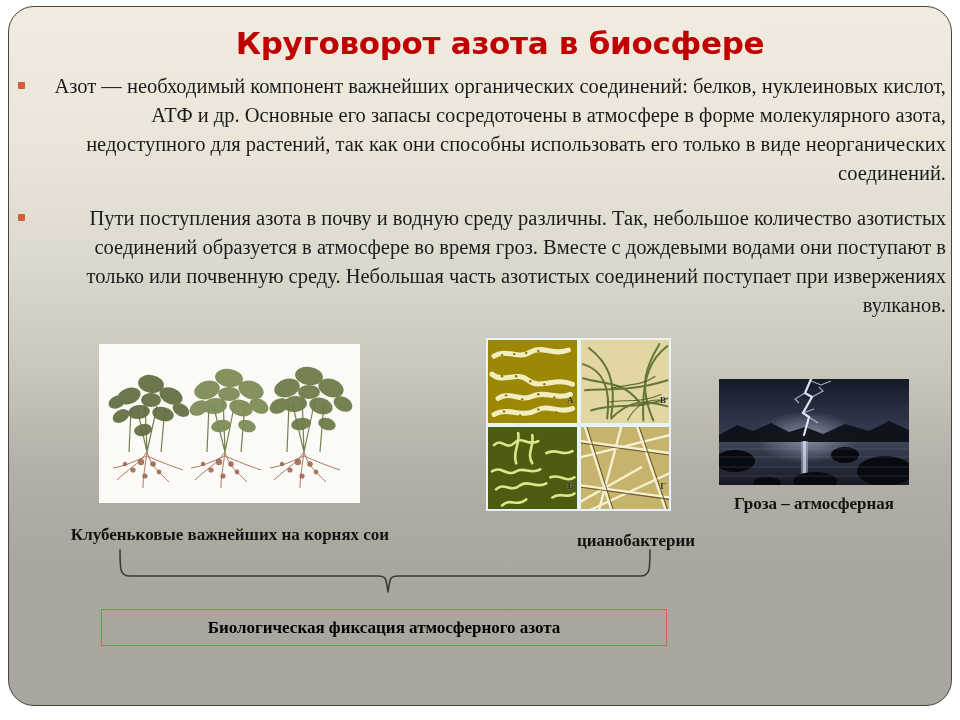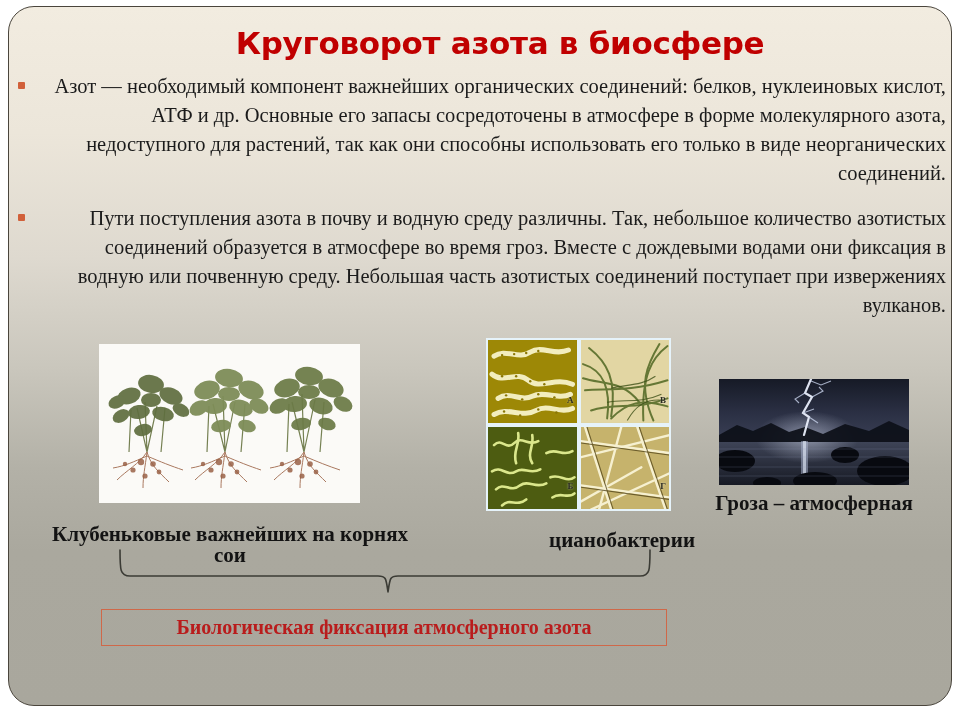--- a/index.html
+++ b/index.html
@@ -84,21 +84,21 @@
 
   
   .fig {
     position: absolute;
   }
   .fig-caption {
     position: absolute;
     color: #131313;
     font-family: "Liberation Serif", "DejaVu Serif", serif;
     font-weight: bold;
-    font-size: 21px;
+    font-size: 17px;
     line-height: 21px;
     text-align: center;
   }
 
   
   #fig-soy {
     left: 99px;
     top: 344px;
     width: 261px;
     height: 159px;
@@ -170,24 +170,24 @@
     top: 609px;
     width: 566px;
     height: 37px;
     border: 1.5px solid #cf6849;
     box-sizing: border-box;
     display: flex;
     align-items: center;
     justify-content: center;
   }
   #result-box .rb-text {
-    color: #b91c1c;
+    color: #000000;
     font-family: "Liberation Serif", "DejaVu Serif", serif;
     font-weight: bold;
-    font-size: 20px;
+    font-size: 17px;
     letter-spacing: 0px;
     white-space: nowrap;
   }
 </style>
 </head>
 <body>
 
 <div id="slide">
 
   <div class="slide-bg"></div>
@@ -196,21 +196,21 @@
 
   <div class="body-block">
 
     <div class="bullet-row">
       <span class="bullet-marker"></span>
       <span class="bullet-text">Азот — необходимый компонент важнейших органических соединений: белков, нуклеиновых кислот, АТФ и др. Основные его запасы сосредоточены в атмосфере в форме молекулярного азота, недоступного для растений, так как они способны использовать его только в виде неорганических соединений.</span>
     </div>
 
     <div class="bullet-row">
       <span class="bullet-marker"></span>
-      <span class="bullet-text">Пути поступления азота в почву и водную среду различны. Так, небольшое количество азотистых соединений образуется в атмосфере во время гроз. Вместе с дождевыми водами они фиксация в водную или почвенную среду. Небольшая часть азотистых соединений поступает при извержениях вулканов.</span>
+      <span class="bullet-text">Пути поступления азота в почву и водную среду различны. Так, небольшое количество азотистых соединений образуется в атмосфере во время гроз. Вместе с дождевыми водами они поступают в только или почвенную среду. Небольшая часть азотистых соединений поступает при извержениях вулканов.</span>
     </div>
 
   </div>
 
   <div class="fig" id="fig-soy">
     <svg width="261" height="159" viewBox="0 0 261 159">
       <rect x="0" y="0" width="261" height="159" fill="#fbfaf7"></rect>
       <g stroke="#6e7a4a" stroke-width="1.2" fill="none" opacity="0.95">
         <path d="M48 108 L46 58 M48 108 L58 62 M48 108 L38 64 M30 108 L32 66 M62 108 L66 64"></path>
         <path d="M126 108 L124 52 M126 108 L136 58 M126 108 L114 60 M108 108 L110 62 M142 108 L146 60"></path>

